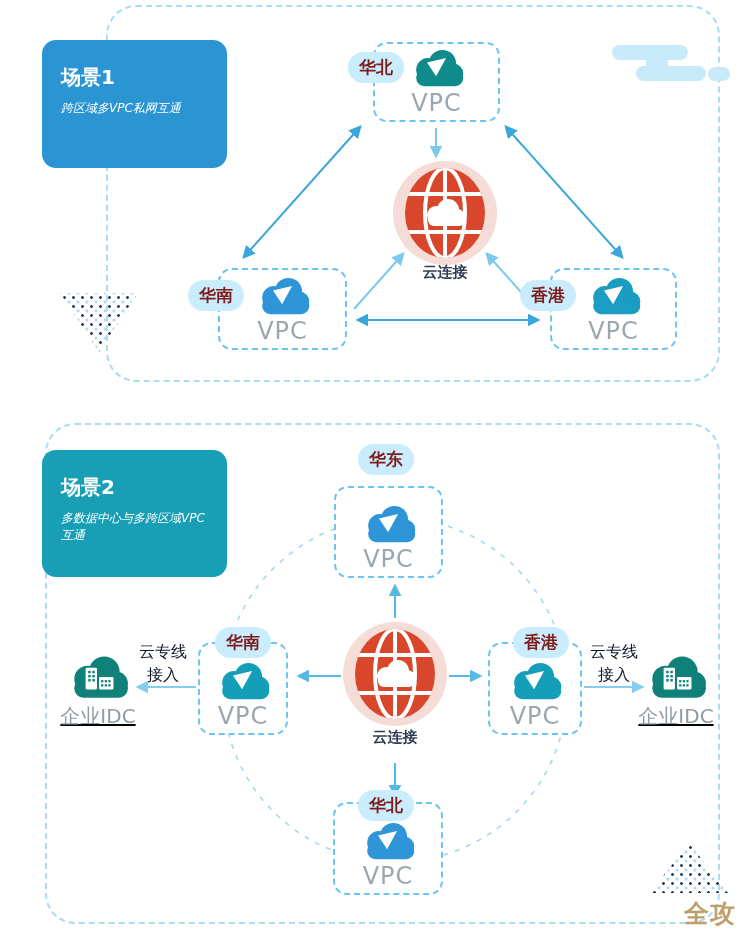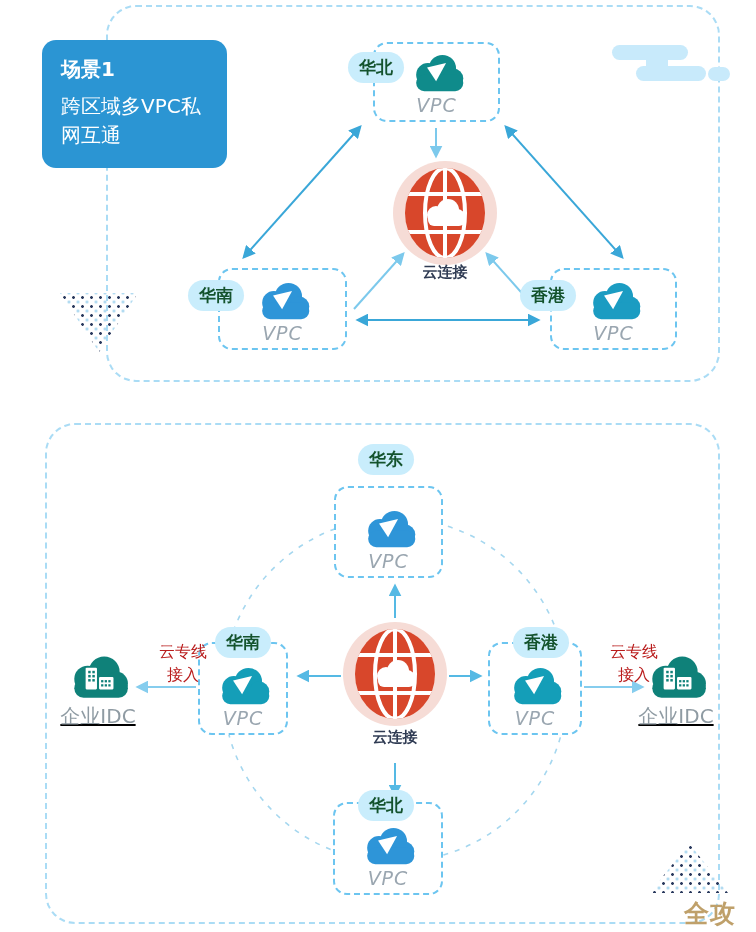--- a/index.html
+++ b/index.html
@@ -13,37 +13,37 @@
   }
   #frame-s1 { left:106px; top:5px;   width:610px; height:373px; }
   #frame-s2 { left:45px;  top:423px; width:671px; height:497px; }
 
   
   #connector-layer { position:absolute; left:0; top:0; z-index:1; }
 
   
   .scene-card {
     position:absolute; z-index:5; width:185px; border-radius:14px; color:#ffffff;
-    padding:16px 19px; box-sizing:border-box;
+    padding:24px 19px; box-sizing:border-box;
   }
   #card-s1 { left:42px; top:40px;  height:128px; background:#2b95d3; }
   #card-s2 { left:42px; top:450px; height:127px; background:#189fb5; }
   .scene-card .t { font-size:20px; font-weight:bold; margin-bottom:9px; }
-  .scene-card .s { font-size:20px; line-height:1.45; }
+  .scene-card .s { font-size:12px; line-height:1.45;font-style:italic; }
 
   
   .vpc-box {
     position:absolute; z-index:4; background:#ffffff;
     border:2px dashed #6cc5f0; border-radius:14px;
     display:flex; flex-direction:column; align-items:center; justify-content:flex-end;
     box-sizing:border-box; padding-bottom:4px;
   }
-  .vpc-label { font-size:19px; color:#9aa6b0; letter-spacing:1px; line-height:1.1;font-style:italic; }
+  .vpc-label { font-size:24px; color:#9aa6b0; letter-spacing:1px; line-height:1.1; }
   .region-pill {
-    position:absolute; z-index:6; background:#c9edfc; color:#14532d;
+    position:absolute; z-index:6; background:#c9edfc; color:#7f1d1d;
     font-size:17px; font-weight:bold; line-height:1;
     padding:7px 11px; border-radius:16px; white-space:nowrap;
   }
   .cloud-svg { display:block; }
 
   
   #box-s1-n  { left:373px; top:42px;  width:127px; height:80px; }
   #box-s1-sw { left:218px; top:268px; width:129px; height:82px; }
   #box-s1-se { left:550px; top:268px; width:127px; height:82px; }
   #pill-s1-n  { left:348px; top:52px; }
@@ -72,21 +72,21 @@
   #globe-label-s2 { left:335px; top:728px; }
 
   
   .idc-wrap { position:absolute; z-index:4; width:96px; text-align:center;text-decoration:underline; }
   #idc-left  { left:50px;  top:652px; }
   #idc-right { left:628px; top:652px; }
   .idc-label { font-size:20px; color:#8f9ba3; margin-top:1px; }
 
   .link-label {
     position:absolute; z-index:4; width:56px; text-align:center;
-    font-size:16px; color:#b91c1c; line-height:1.45;margin-left:20px;
+    font-size:16px; color:#0f172a; line-height:1.45;
   }
   #link-left  { left:135px; top:640px; }
   #link-right { left:586px; top:640px; }
 
   
   .deco { position:absolute; z-index:2; }
   .deco-bar { position:absolute; background:#c8eafb; border-radius:8px; }
   .dots {
     background-image:
       radial-gradient(circle,#2a3a5e 1.3px,transparent 1.5px),
@@ -218,20 +218,24 @@
       <g fill="#ffffff">
         <circle cx="43" cy="54" r="9"></circle>
           <circle cx="55" cy="49" r="11"></circle>
         <circle cx="64" cy="56" r="8"></circle>
           <rect x="35" y="53" width="37" height="12" rx="6"></rect>
       </g>
     </svg>
   </div>
   <div class="globe-label" id="globe-label-s1">云连接</div>
 
+  <div class="scene-card" id="card-s2">
+    <div class="t">场景2</div>
+    <div class="s">多数据中心与多跨区域VPC互通</div>
+  </div>
 
   <div class="vpc-box" id="box-s2-e">
     <svg class="cloud-svg" width="58" height="44" viewBox="0 0 64 48">
       <g fill="#2e95d8">
         <circle cx="22" cy="26" r="13"></circle>
           <circle cx="38" cy="19" r="15"></circle>
         <circle cx="50" cy="30" r="11"></circle>
           <rect x="9" y="26" width="52" height="18" rx="9"></rect>
       </g>
       <path d="M21 18 L42 13 L31 33 Z" fill="#ffffff"></path>

